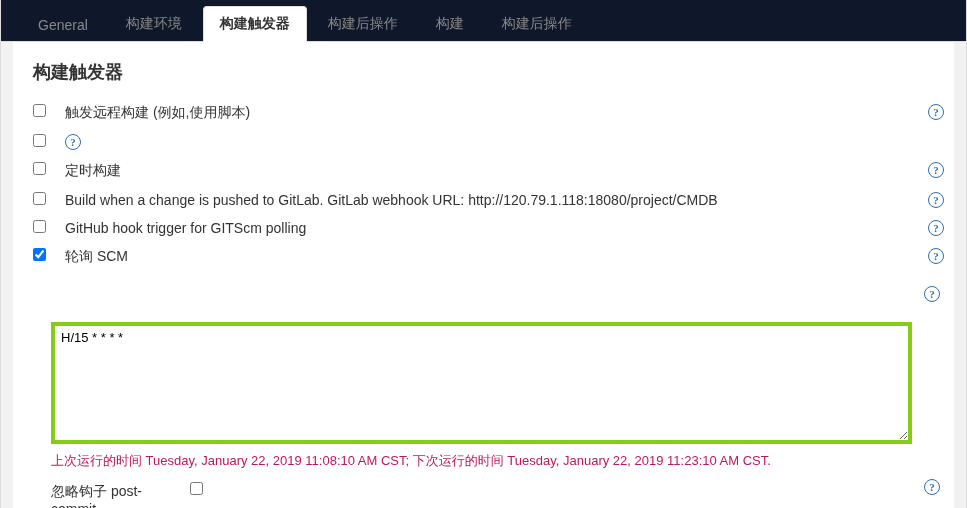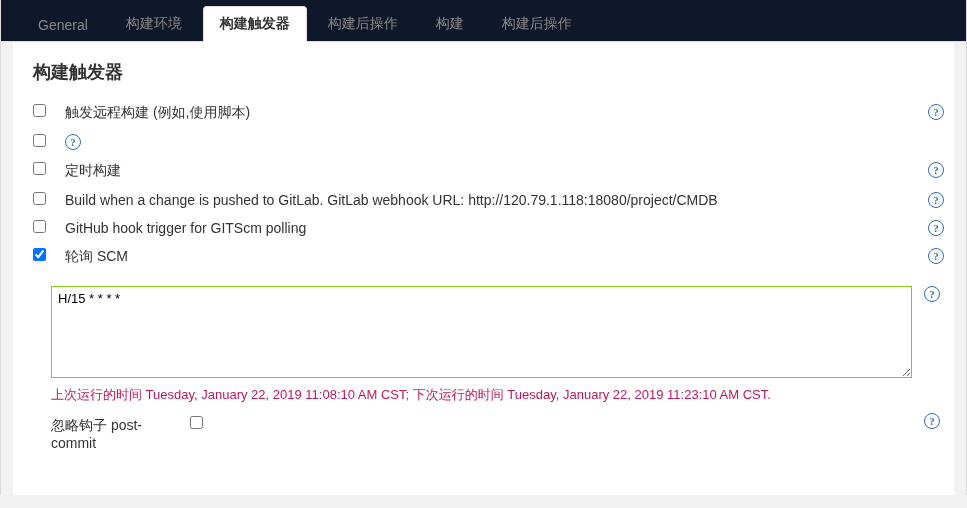--- a/index.html
+++ b/index.html
@@ -102,26 +102,27 @@
     padding-right: 32px;
     position: relative;
   }
   .field-help {
     position: absolute;
     right: 4px;
     top: 4px;
   }
   textarea.schedule {
     width: 100%;
-    height: 92px;
-    border: 1px solid #84cc16;
+    height: 122px;
+    border: 4px solid #84cc16;
     padding: 4px 6px;
     font-family: inherit;
     font-size: 13px;
     resize: both;
+    margin-top: 36px;
   }
   .hint {
     color: #be185d;
     font-size: 13px;
     margin-top: 4px;
     line-height: 1.5;
   }
 </style>
 </head>
 <body>

